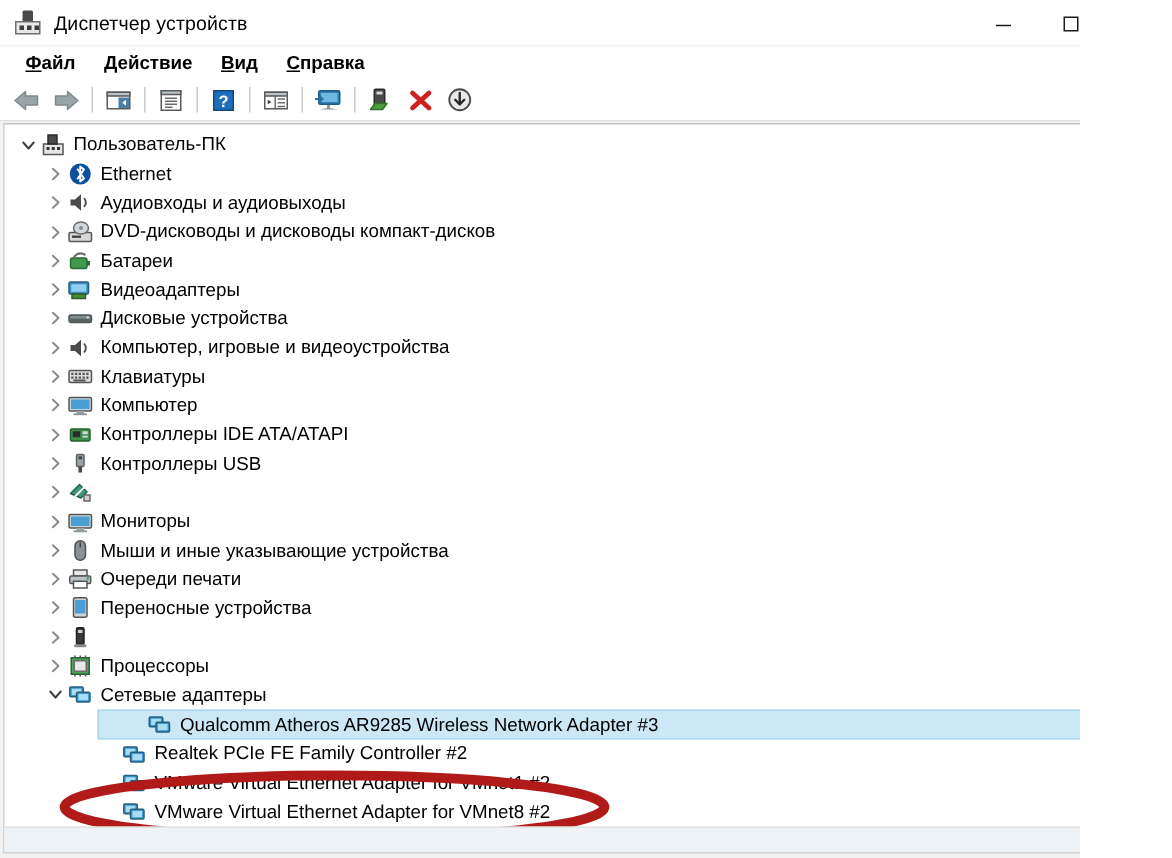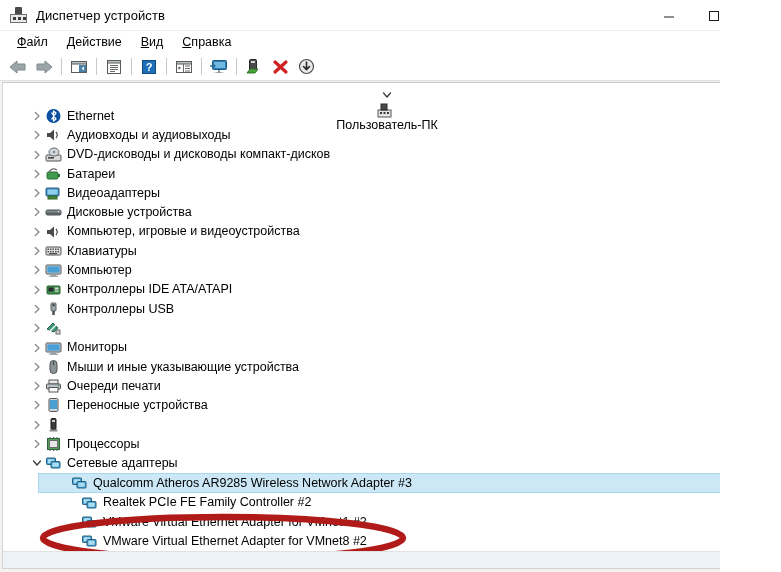--- a/index.html
+++ b/index.html
@@ -65,20 +65,21 @@
   }
   .wc svg { display: block; }
 
   
   .menubar {
     position: absolute; left: 0; top: 31px;
     width: 781px; height: 22px;
     background: #ffffff;
     display: flex; align-items: center;
     padding-left: 8px;
+    font-weight: bold;
   }
   .menu-item {
     font-size: 12.5px; color: #000;
     padding: 2px 10px 2px 9px;
     white-space: nowrap;
   }
   .menu-item u { text-decoration: underline; }
 
   
   .toolbar {
@@ -121,41 +122,41 @@
     height: 19.3px;
     display: flex; align-items: center;
     white-space: nowrap;
     font-size: 12.5px;
     color: #000000;
   }
   .row.sel {
     background: #cce8f7;
     border: 1px solid #a8d8ef;
     height: 20px;
-    margin-left: 35px;
+    margin-left: 62px;
     width: 714px;
     padding-left: 0;
   }
   .expander {
     width: 16px; height: 16px;
     flex: 0 0 auto;
     display: flex; align-items: center; justify-content: center;
     color: #6b6b6b;
   }
   .expander svg { display: block; }
   .icon {
     width: 17px; height: 16px;
     flex: 0 0 auto;
     position: relative;
     margin-right: 5px;
   }
   .label { line-height: 1; }
 
   
-  .d0 { padding-left: 8px; flex-direction: column; }
+  .d0 { padding-left: 8px; }
   .d1 { padding-left: 26px; }
   .d2 { padding-left: 46px; }
   .d2 .icon { margin-left: 16px; }
 
   
   .vscroll {
     position: absolute; right: 0; top: 0;
     width: 17px; height: 100%;
     background: #f0f0f0;
     border-left: 1px solid #e2e2e2;

